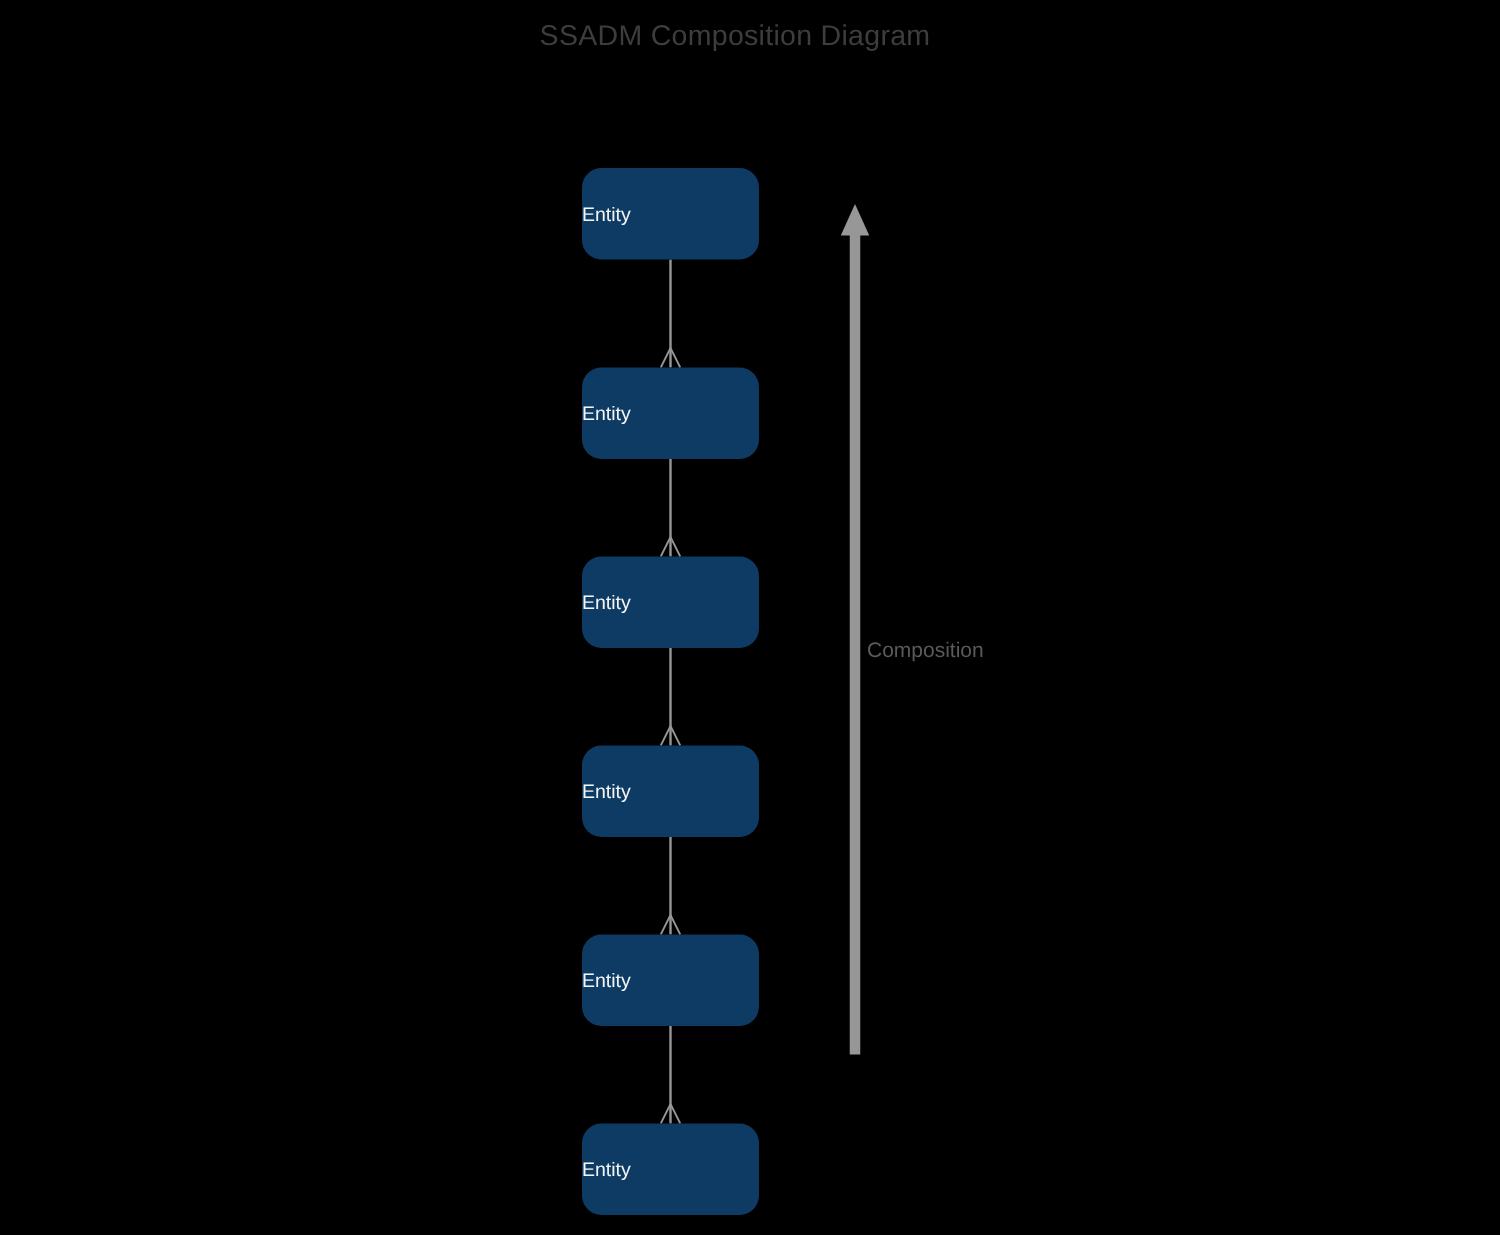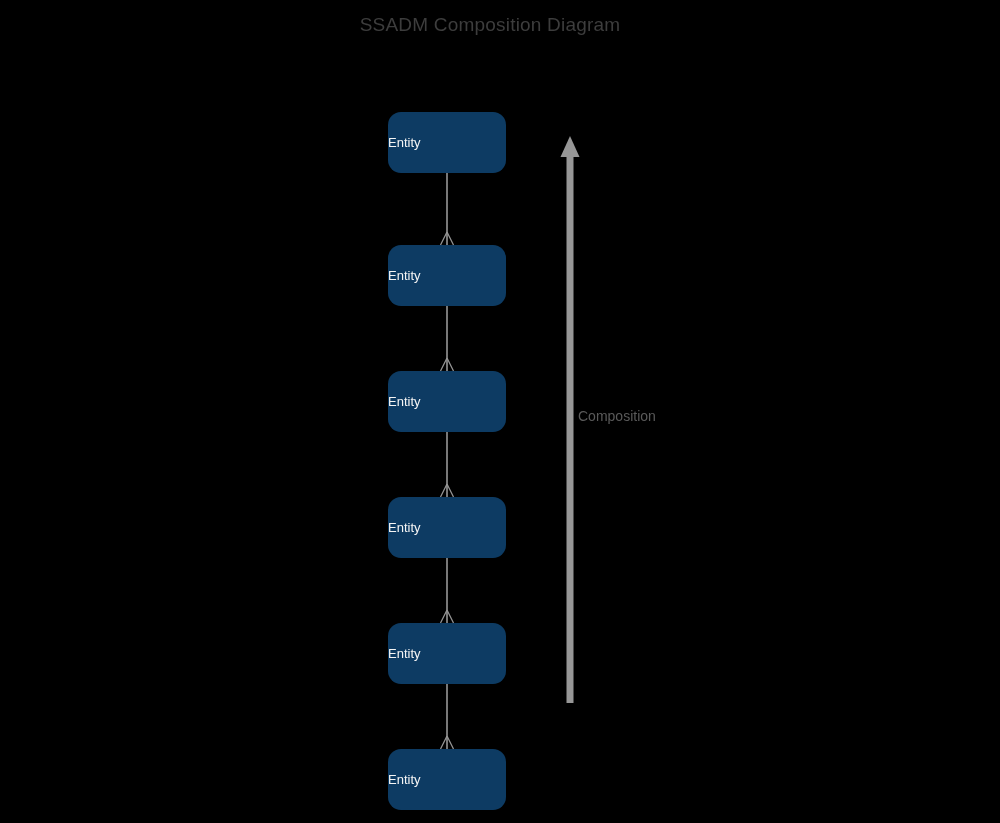--- a/index.html
+++ b/index.html
@@ -70,21 +70,21 @@
     font-size: 13px;
   }
   .e1 { top: 112px; }
   .e2 { top: 245px; }
   .e3 { top: 371px; }
   .e4 { top: 497px; }
   .e5 { top: 623px; }
   .e6 { top: 749px; }
   .arrow-label {
     position: absolute;
-    left: 578px; top: 408px;
+    left: 578px; top: 425px;
     font-size: 14px;
     color: var(--label-text);
   }
 </style>
 </head>
 <body>
 
 <div class="canvas">
 
   <div class="diagram-title">SSADM Composition Diagram</div>

